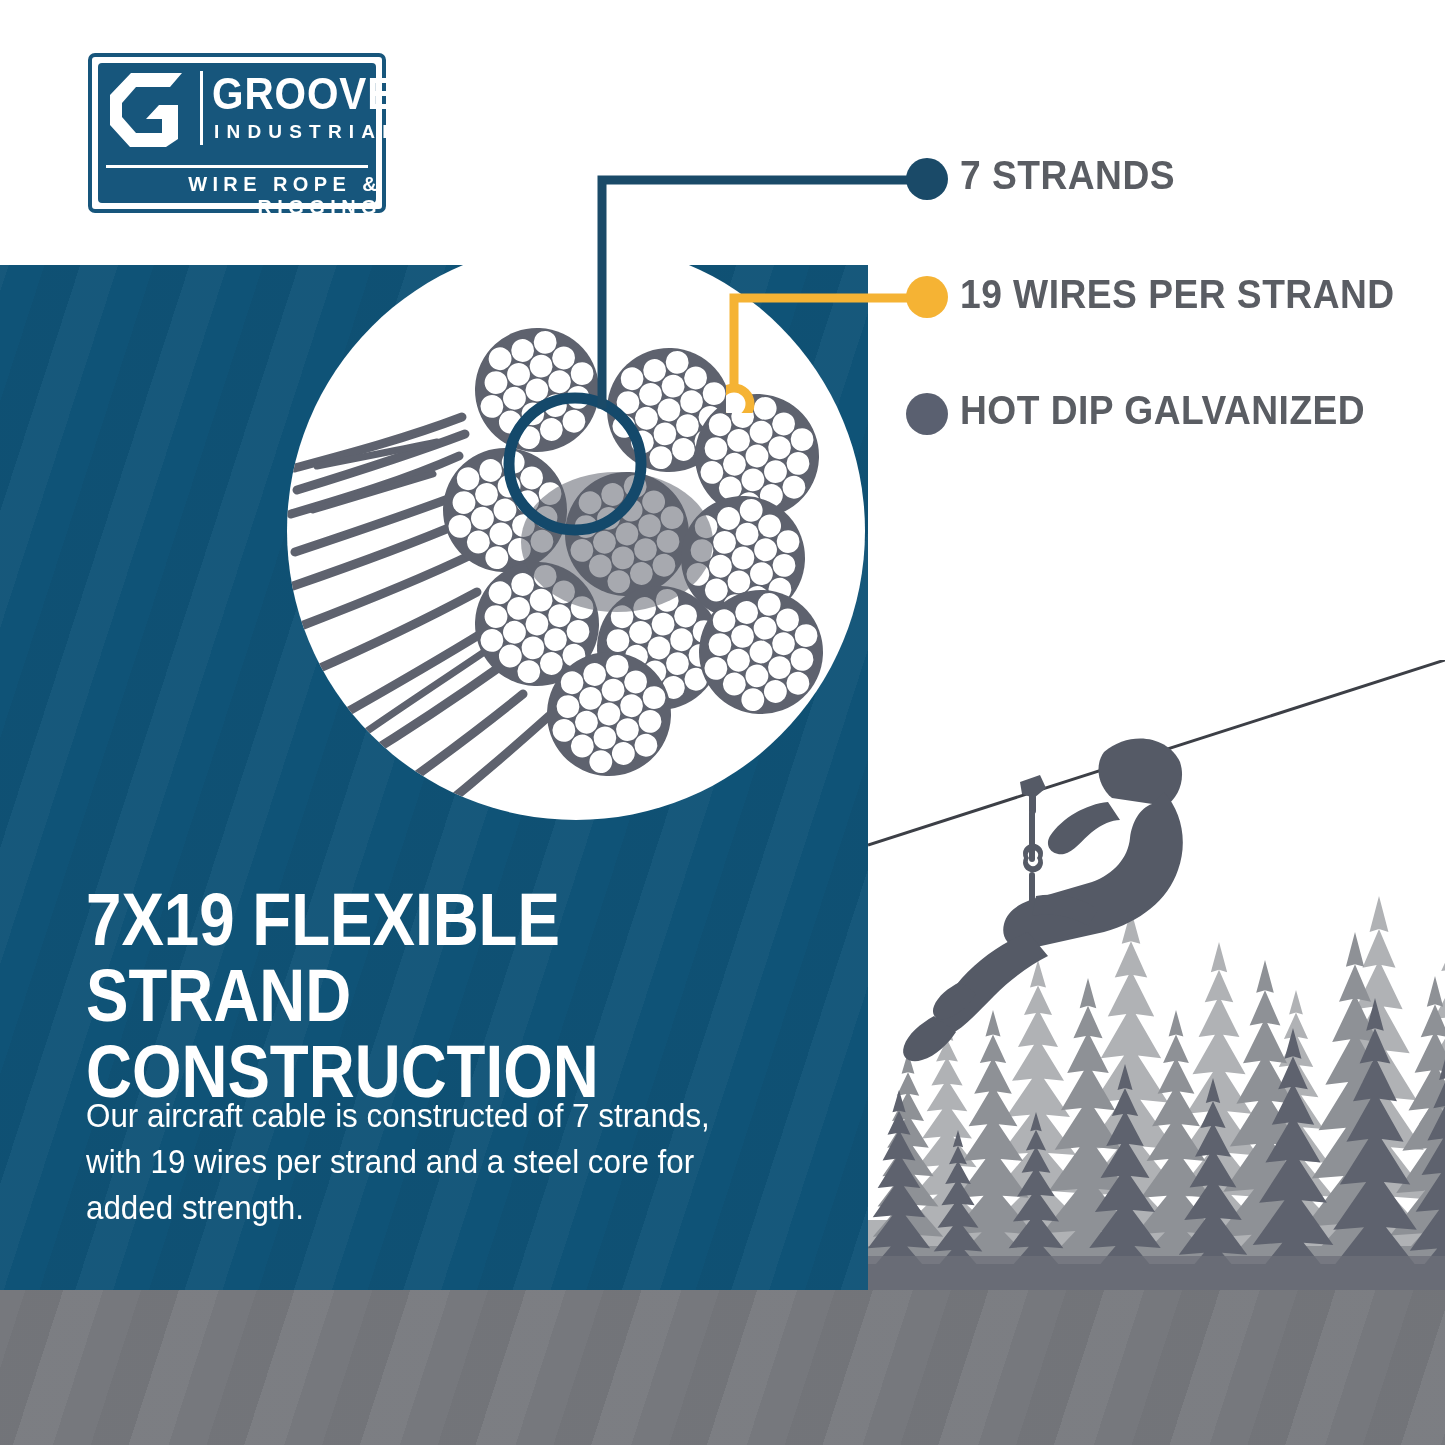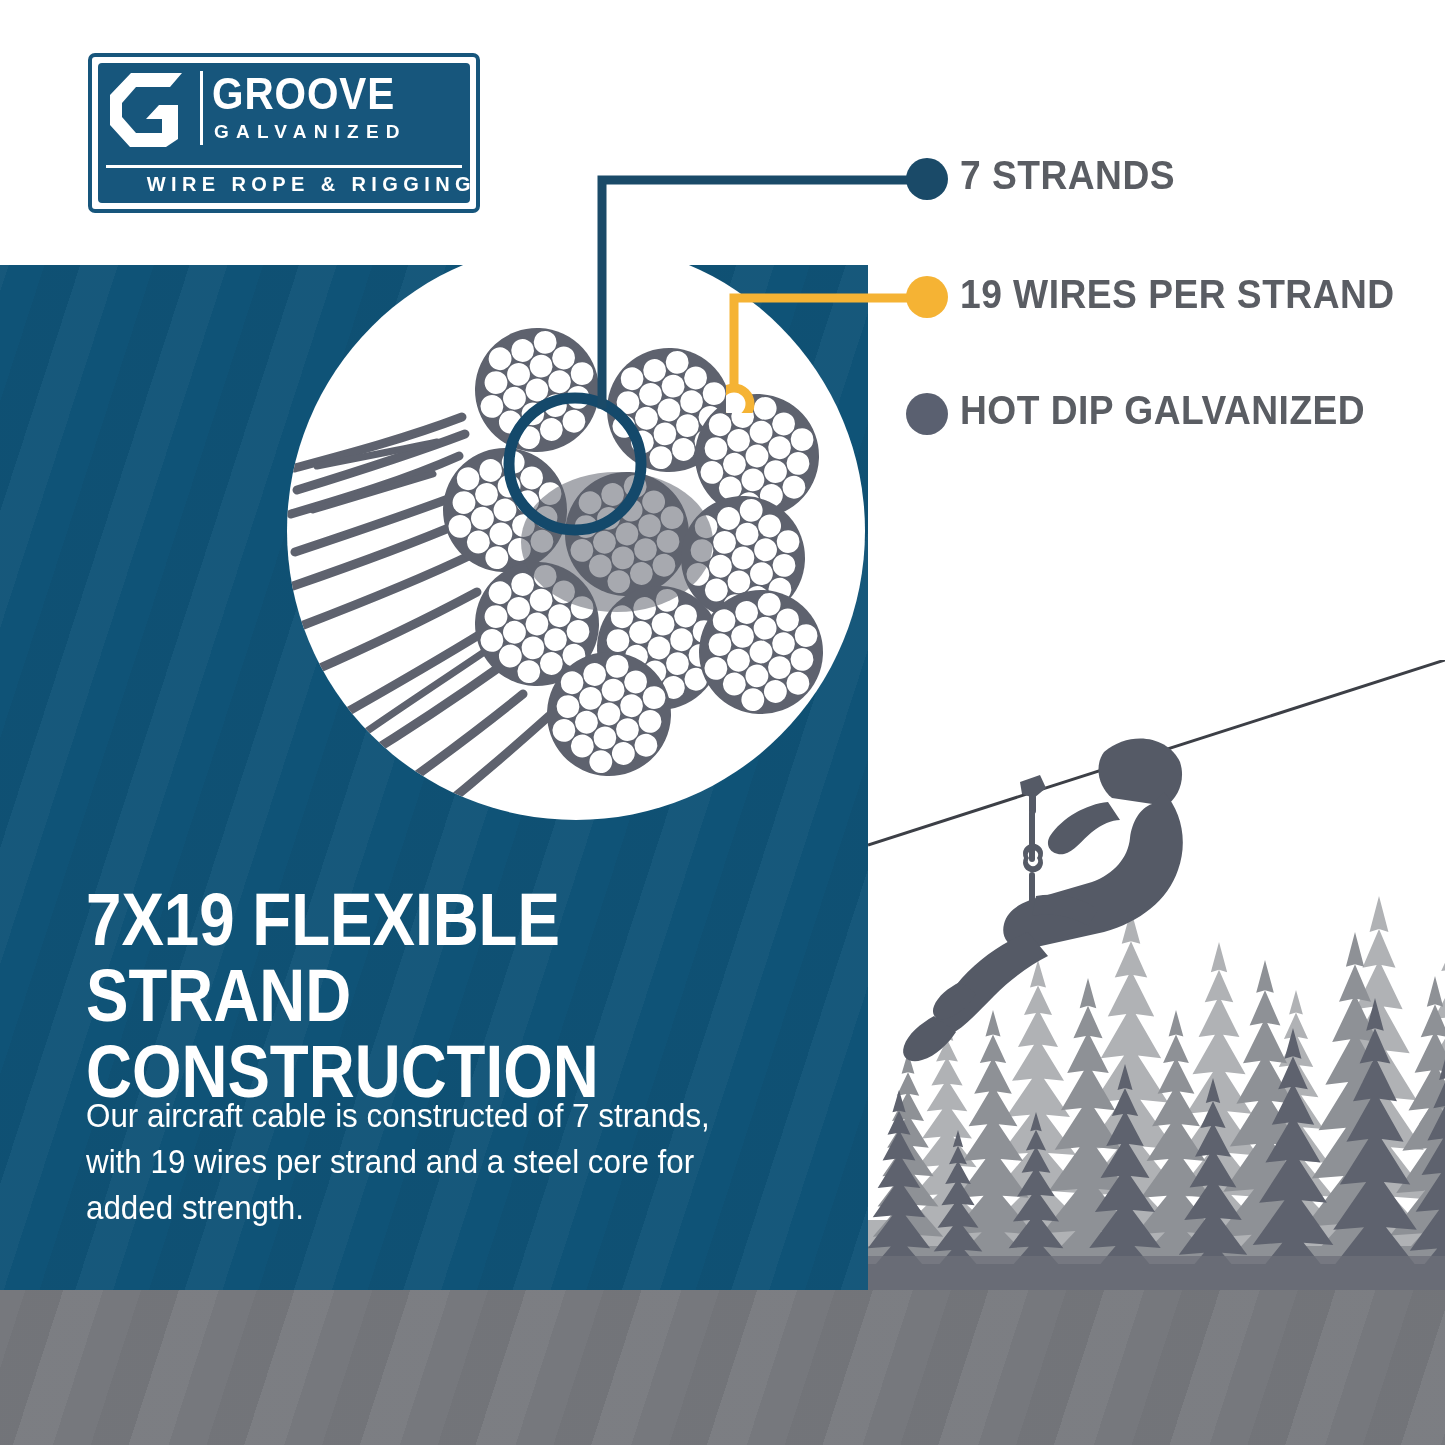--- a/index.html
+++ b/index.html
@@ -3,21 +3,21 @@
 <meta charset="utf-8">
 <style>
   html,body{margin:0;padding:0;background:#fff;}
   body{
     font-family:"Liberation Sans", sans-serif;
     width:1445px;height:1445px;overflow:hidden;position:relative;
   }
   #stage{position:relative;width:1445px;height:1445px;background:#ffffff;overflow:hidden;}
 
   
-  #logo{position:absolute;left:88px;top:53px;width:392px;height:160px;}
+  #logo{position:absolute;left:88px;top:53px;width:298px;height:160px;}
   .logo-outer{
     position:absolute;inset:0;border:4px solid #17567c;border-radius:7px;
     background:#ffffff;box-sizing:border-box;
   }
   .logo-inner{
     position:absolute;left:6px;top:6px;right:6px;bottom:6px;
     background:#17567c;border-radius:4px;box-sizing:border-box;
   }
   .logo-divider{position:absolute;left:108px;top:14px;width:3px;height:74px;background:#ffffff;}
   .logo-rule{position:absolute;left:14px;right:14px;top:108px;height:3px;background:#ffffff;}
@@ -140,21 +140,21 @@
     <div class="logo-outer">
       <div class="logo-inner"></div>
       <div class="logo-divider"></div>
       <div class="logo-rule"></div>
       <div class="logo-gmark">
         <svg viewBox="0 0 80 74" width="80" height="74">
           <path d="M21 0 H72 L60 14 H26 L12 30 V44 L26 60 H52 V46 H36 L49 32 H68 V66 L56 74 H20 L0 52 V22 Z" fill="#ffffff"></path>
         </svg>
       </div>
       <div class="logo-word">GROOVE</div>
-      <div class="logo-sub">GALVANIZED</div>
+      <div class="logo-sub">INDUSTRIAL</div>
       <div class="logo-tag">WIRE ROPE &amp; RIGGING</div>
     </div>
   </div>
 
   <div style="position:absolute;left:287px;top:242px;width:578px;height:578px;">
     <svg viewBox="0 0 578 578" width="578" height="578">
       <defs>
         <clipPath id="circClip">
             <circle cx="289" cy="289" r="289"></circle>
           </clipPath>

